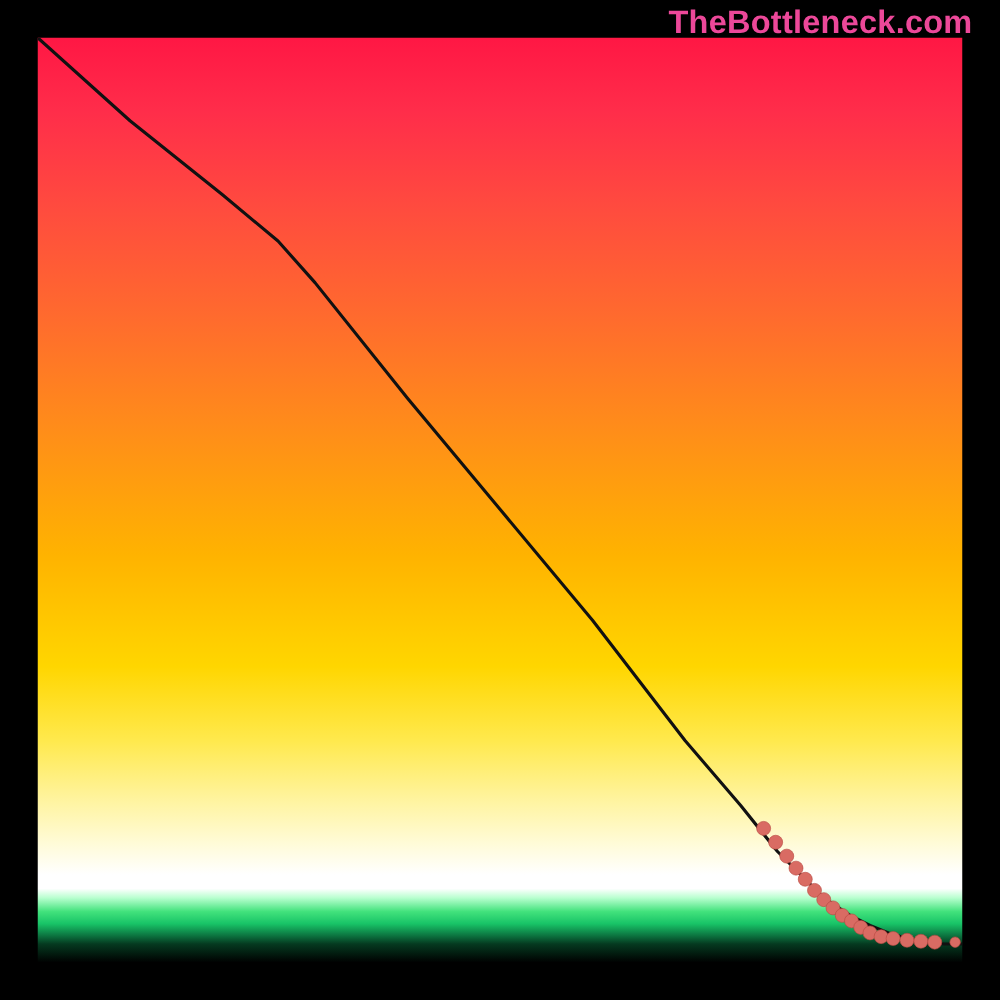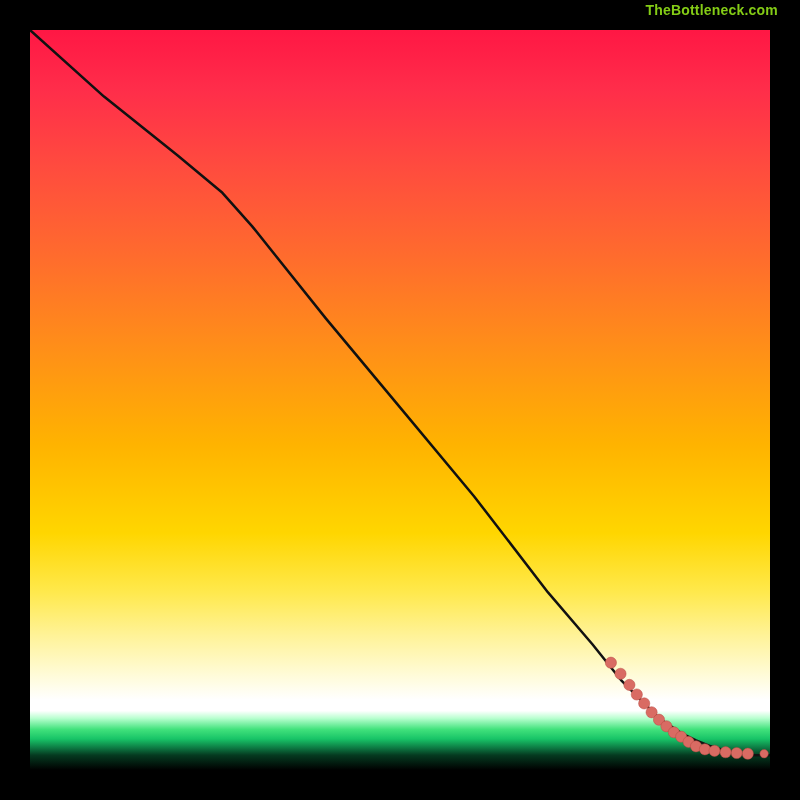--- a/index.html
+++ b/index.html
@@ -14,22 +14,22 @@
   .wrapper {
     position: relative;
     width: 800px;
     height: 800px;
     background: #000;
   }
   .attribution {
     position: absolute;
     top: 2px;
     right: 22px;
-    color: #84cc16;
-    font-size: 14px;
+    color: #ec4899;
+    font-size: 26px;
     font-weight: bold;
     letter-spacing: 0.2px;
   }
   .plot-box {
     position: absolute;
     left: 30px;
     top: 30px;
     width: 740px;
     height: 740px;
     overflow: hidden;

